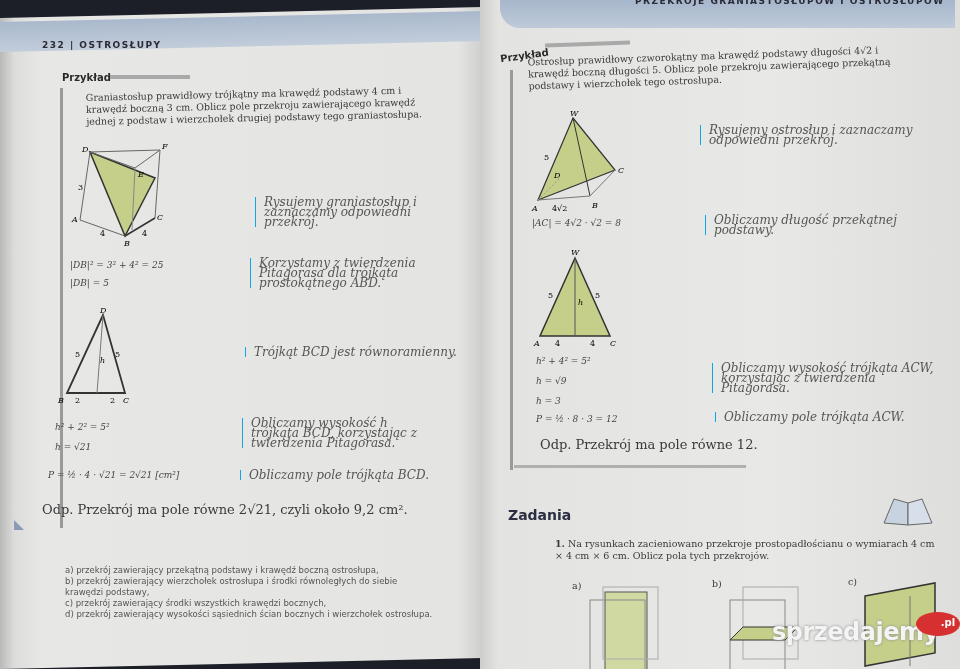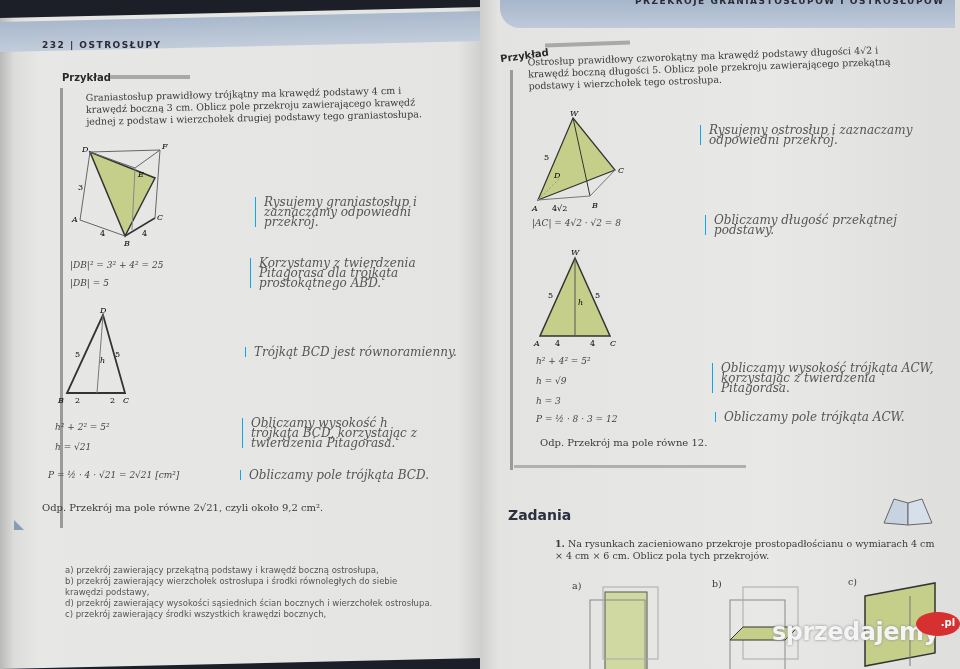--- a/index.html
+++ b/index.html
@@ -10,21 +10,21 @@
   .band-left{position:absolute;left:0;top:22px;width:482px;height:30px;background:linear-gradient(180deg,#a9b8cc,#c2cddb);}
   .band-right{position:absolute;left:500px;top:0;width:455px;height:28px;background:linear-gradient(180deg,#a6b6cb,#bfcad9);border-radius:0 0 0 20px;}
   .abs{position:absolute;}
   .hdr{font-family:"DejaVu Sans",sans-serif;font-weight:bold;font-size:9px;letter-spacing:1.5px;color:#2b2b35;}
   .przyklad{font-family:"DejaVu Sans",sans-serif;font-weight:bold;font-size:10px;color:#2a2a2a;}
   .rule{height:4px;background:#a9a9a9;}
   .vbar{width:3px;background:#9a9a9a;}
   .txt{font-size:9.5px;line-height:12px;color:#3a3a3a;}
   .note{font-size:12px;line-height:10px;color:#555;font-style:italic;padding-left:8px;border-left:1px solid #0ea5e9;}
   .math{font-size:9px;color:#444;font-style:italic;}
-  .ans{font-size:10px;color:#3a3a3a;text-align:center;}
+  .ans{font-size:13px;color:#3a3a3a;text-align:center;}
   .cw{font-family:"DejaVu Sans",sans-serif;font-size:8.5px;line-height:11px;color:#555;}
   .zadania{font-family:"DejaVu Sans",sans-serif;font-weight:bold;font-size:14px;color:#2b2f40;}
   .watermark{font-family:"DejaVu Sans",sans-serif;font-weight:bold;font-size:24px;color:#f4f4f4;text-shadow:0 0 3px #888;letter-spacing:-0.5px;}
   .pl{width:24px;height:24px;border-radius:50%;background:#d63030;color:#fff;font-family:"DejaVu Sans",sans-serif;font-weight:bold;font-size:10px;text-align:center;line-height:22px;}
 </style>
 </head>
 <body>
 
 <div class="page" id="left-page"></div>
 <div class="band-left" style="transform:skewY(-1.3deg);transform-origin:0 0;"></div>
@@ -84,22 +84,22 @@
 <div class="abs math" style="left:48px;top:470px;">P = ½ · 4 · √21 = 2√21   [cm²]</div>
 <div class="abs note" style="left:240px;top:470px;">Obliczamy pole trójkąta BCD.</div>
 
 <div class="abs ans" style="left:42px;top:502px;">Odp. Przekrój ma pole równe 2√21, czyli około 9,2 cm².</div>
 
 <div class="abs" style="left:14px;top:520px;width:0;height:0;border-left:10px solid #8a9bb5;border-top:10px solid transparent;"></div>
 
 <div class="abs cw" style="left:65px;top:565px;width:370px;">
   <div>a) przekrój zawierający przekątną podstawy i krawędź boczną ostrosłupa,</div>
   <div>b) przekrój zawierający wierzchołek ostrosłupa i środki równoległych do siebie krawędzi podstawy,</div>
+  <div>c) przekrój zawierający środki wszystkich krawędzi bocznych,</div>
   <div>d) przekrój zawierający wysokości sąsiednich ścian bocznych i wierzchołek ostrosłupa.</div>
-  <div>c) przekrój zawierający środki wszystkich krawędzi bocznych,</div>
 </div>
 
 <div class="page" id="right-page"></div>
 <div class="band-right"></div>
 <div class="abs hdr" style="left:635px;top:-4px;">PRZEKROJE GRANIASTOSŁUPÓW I OSTROSŁUPÓW</div>
 
 <div class="abs przyklad" style="left:500px;top:50px;transform:rotate(-8deg);">Przykład</div>
 <div class="abs rule" style="left:545px;top:42px;width:85px;transform:rotate(-2deg);"></div>
 <div class="abs vbar" style="left:510px;top:70px;height:400px;"></div>
 <div class="abs txt" style="left:528px;top:50px;width:375px;transform:rotate(-2deg);">Ostrosłup prawidłowy czworokątny ma krawędź podstawy długości 4√2 i krawędź boczną długości 5. Oblicz pole przekroju zawierającego przekątną podstawy i wierzchołek tego ostrosłupa.</div>

